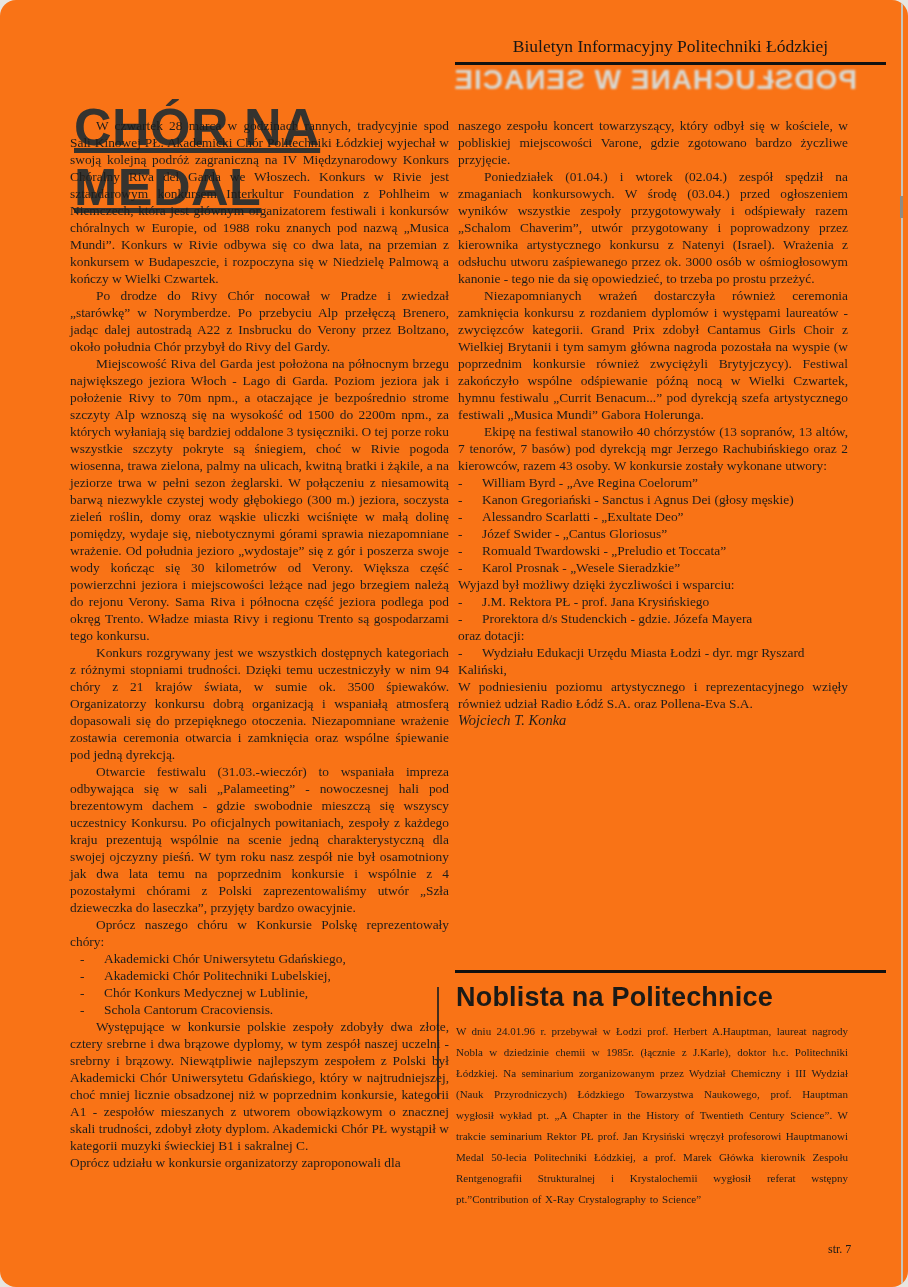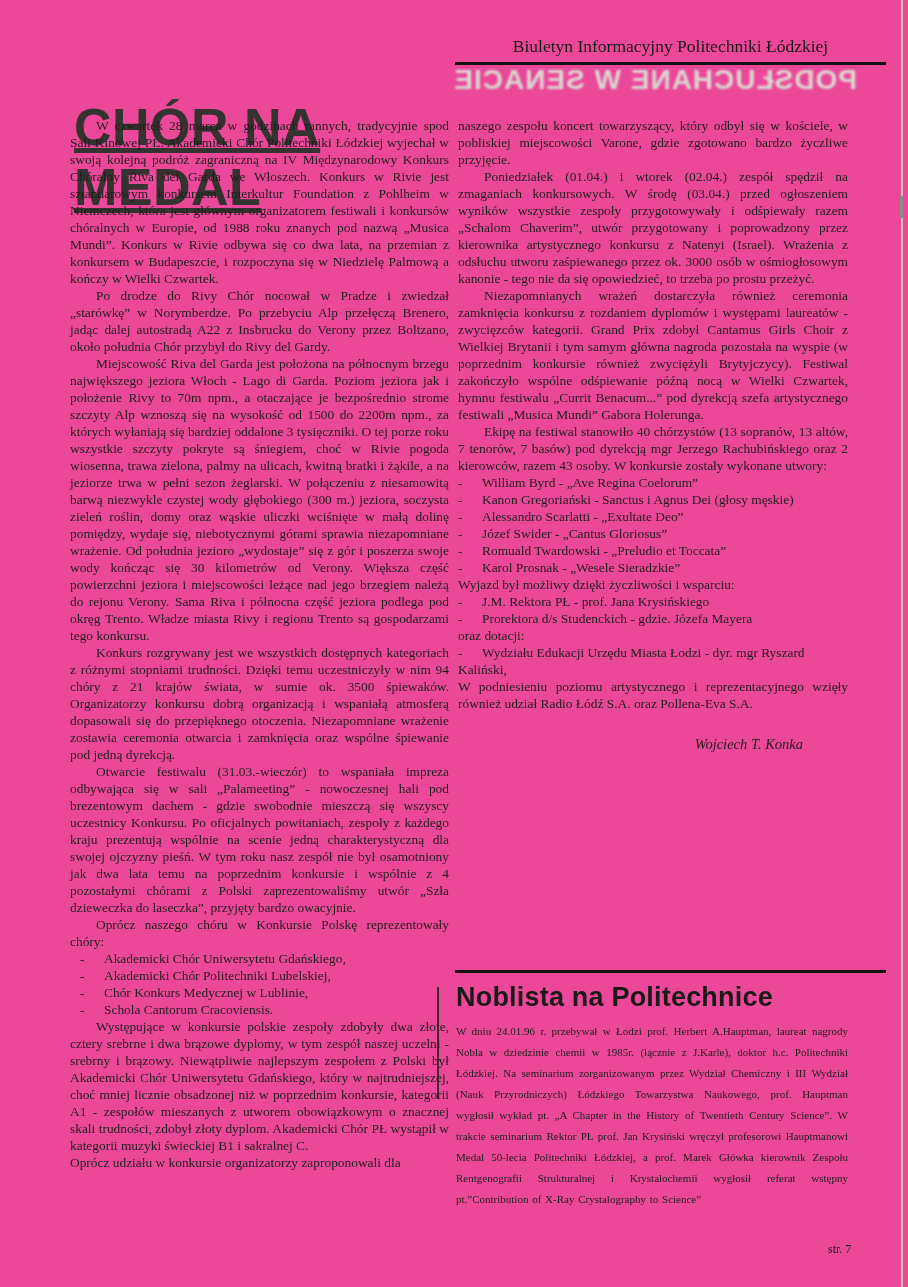--- a/index.html
+++ b/index.html
@@ -1,19 +1,19 @@
 <!DOCTYPE html>
 <html><head>
 <meta charset="utf-8">
 <style>
   html,body{margin:0;padding:0;}
   body{background:#e8e6e0;font-family:"Liberation Serif",serif;}
   .page{
     position:relative;width:908px;height:1287px;margin:0 auto;
-    background:#ec4899;overflow:hidden;color:#1f1d1a;
+    background:#f97316;overflow:hidden;color:#1f1d1a;border-radius:16px;
   }
   
   .edge-line{position:absolute;top:0;left:901px;width:2px;height:1287px;background:#c6c4bb;}
   .edge-blob{position:absolute;left:900px;top:196px;width:3px;height:22px;background:#8e8c84;}
   .fold-line{position:absolute;left:437px;top:987px;width:2px;height:112px;background:#23211e;opacity:.85;}
   .ghost{
     position:absolute;left:445px;top:64px;width:412px;
     font-family:"Liberation Sans",sans-serif;font-weight:bold;font-size:28px;
     color:#d9d8d1;letter-spacing:1px;transform:scaleX(-1);filter:blur(1px);
     white-space:nowrap;user-select:none;
@@ -35,21 +35,21 @@
   .col-left{left:70px;width:379px;}
   .col-right{left:458px;width:390px;}
   .col p{margin:0;text-indent:26px;}
   .col p.noindent{text-indent:0;}
   ul.dash-list{margin:0;padding:0;list-style:none;text-align:left;}
   ul.dash-list li{margin:0;}
   .dash{display:inline-block;width:24px;}
   .choir-list li{padding-left:10px;}
   .gap-above{margin-top:17px;}
   .author{
-    margin-top:24px;text-align:right;padding-right:45px;
+    text-align:left;padding-right:45px;
     font-style:italic;font-size:14.5px;
   }
   
   .section-rule{position:absolute;left:455px;top:970px;width:431px;height:3px;background:#121110;}
   .noblista{position:absolute;left:456px;top:982px;width:392px;}
   .noblista-title{
     font-family:"Liberation Sans",sans-serif;font-weight:bold;font-size:27px;
     color:#1b1a17;margin:0 0 8px 0;letter-spacing:0.2px;
   }
   .noblista-body{

